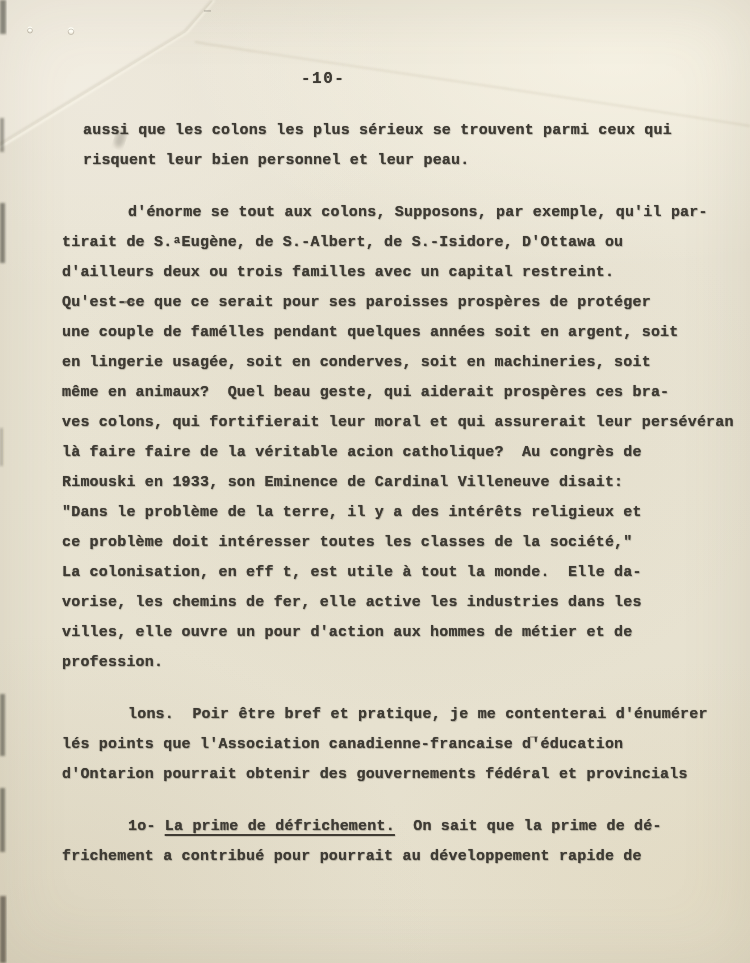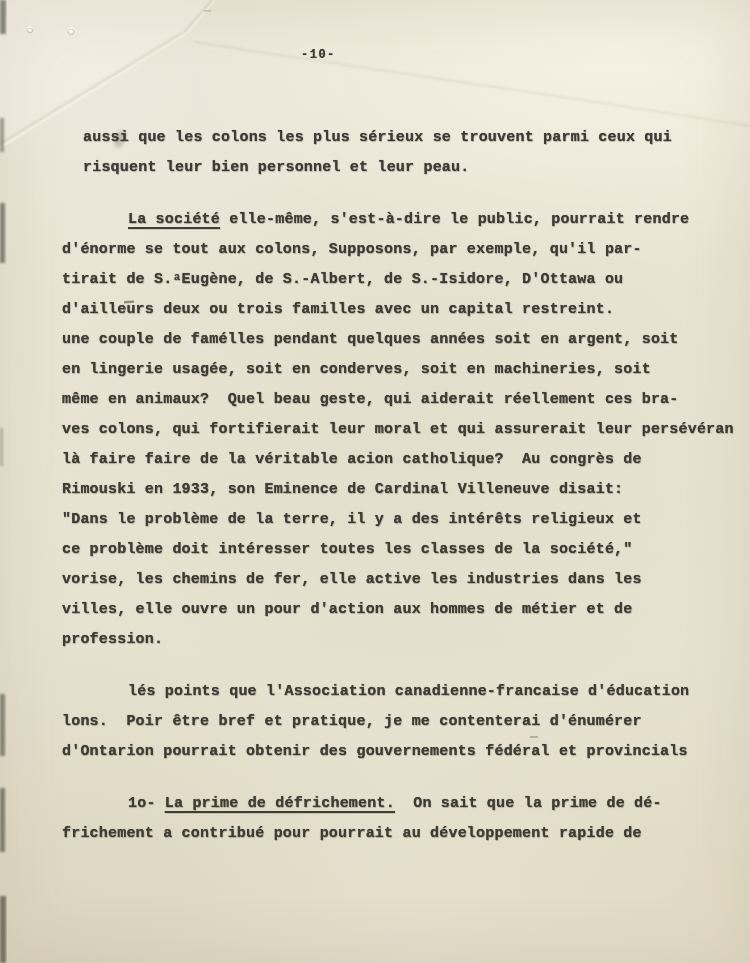--- a/index.html
+++ b/index.html
@@ -14,27 +14,27 @@
       radial-gradient(ellipse 420px 260px at 12% 10%, rgba(238,233,221,0.8), rgba(238,233,221,0) 75%),
       radial-gradient(ellipse 500px 380px at 55% 45%, rgba(206,196,170,0.18), rgba(206,196,170,0) 75%),
       radial-gradient(ellipse 520px 420px at 8% 97%, rgba(188,176,146,0.22), rgba(188,176,146,0) 72%),
       radial-gradient(ellipse 460px 300px at 95% 92%, rgba(212,198,160,0.20), rgba(212,198,160,0) 75%),
       linear-gradient(180deg, #eae5d6 0%, #e8e3d2 50%, #e5dfcc 100%);
     box-shadow: inset 0 0 70px rgba(118,103,76,0.14);
     font-family:"Liberation Mono","DejaVu Sans Mono",monospace;
   }
   .artifacts { position:absolute; left:0; top:0; width:750px; height:963px; pointer-events:none; }
   .page-number {
-    position:absolute; left:301px; top:48px;
-    font-size:12px; font-weight:700; letter-spacing:1.5px;
+    position:absolute; left:301px; top:70px;
+    font-size:16px; font-weight:700; letter-spacing:1.5px;
     color:var(--ink, #3e3b34);
     text-shadow:0 0 0.8px rgba(62,58,50,0.85);
   }
   .body-text {
-    position:absolute; left:62px; top:123px; width:680px;
+    position:absolute; left:62px; top:116px; width:680px;
     font-size:15px; font-weight:700; line-height:30px;
     color:var(--ink, #3e3b34);
     letter-spacing:0.2px;
     text-shadow:0 0 0.8px rgba(62,58,50,0.8), 0.6px 0.6px 0.8px rgba(62,58,50,0.28);
   }
   .paragraph { margin:0 0 22px 0; }
   .paragraph:last-child { margin-bottom:0;margin-top:20px; }
   .para-0 { margin-left:21px; }  
   .line { white-space:pre; height:30px; }
   .indent-first .line:first-child { padding-left:66px; }
@@ -95,39 +95,40 @@
   </svg>
 
   <div class="page-number">-10-</div>
 
   <div class="body-text" id="doc-body">
       <div class="paragraph para-0">
         <div class="line"><span class="seg">aussi que les colons les plus sérieux se trouvent parmi ceux qui</span></div>
         <div class="line"><span class="seg">risquent leur bien personnel et leur peau.</span></div>
       </div>
       <div class="paragraph para-1 indent-first">
-        <div class="line"><span class="seg u">La société</span><span class="seg"> elle-même, s'est-à-dire le public, pourrait rendre</span></div>
         <div class="line"><span class="seg">d'énorme se tout aux colons, Supposons, par exemple, qu'il par-</span></div>
         <div class="line"><span class="seg">tirait de S.ᵃEugène, de S.-Albert, de S.-Isidore, D'Ottawa ou</span></div>
         <div class="line"><span class="seg">d'ailleurs deux ou trois familles avec un capital restreint.</span></div>
+        <div class="line"><span class="seg">Qu'est-ce que ce serait pour ses paroisses prospères de protéger</span></div>
         <div class="line"><span class="seg">une couple de famélles pendant quelques années soit en argent, soit</span></div>
         <div class="line"><span class="seg">en lingerie usagée, soit en conderves, soit en machineries, soit</span></div>
-        <div class="line"><span class="seg">même en animaux?  Quel beau geste, qui aiderait réellement ces bra-</span></div>
+        <div class="line"><span class="seg">même en animaux?  Quel beau geste, qui aiderait prospères ces bra-</span></div>
         <div class="line"><span class="seg">ves colons, qui fortifierait leur moral et qui assurerait leur persévéran</span></div>
         <div class="line"><span class="seg">là faire faire de la véritable acion catholique?  Au congrès de</span></div>
         <div class="line"><span class="seg">Rimouski en 1933, son Eminence de Cardinal Villeneuve disait:</span></div>
         <div class="line"><span class="seg">"Dans le problème de la terre, il y a des intérêts religieux et</span></div>
         <div class="line"><span class="seg">ce problème doit intéresser toutes les classes de la société,"</span></div>
+        <div class="line"><span class="seg">La colonisation, en eff t, est utile à tout la monde.  Elle da-</span></div>
         <div class="line"><span class="seg">vorise, les chemins de fer, elle active les industries dans les</span></div>
         <div class="line"><span class="seg">villes, elle ouvre un pour d'action aux hommes de métier et de</span></div>
         <div class="line"><span class="seg">profession.</span></div>
       </div>
       <div class="paragraph para-2 indent-first">
+        <div class="line"><span class="seg">lons.  Poir être bref et pratique, je me contenterai d'énumérer</span></div>
         <div class="line"><span class="seg">lés points que l'Association canadienne-francaise d'éducation</span></div>
-        <div class="line"><span class="seg">lons.  Poir être bref et pratique, je me contenterai d'énumérer</span></div>
         <div class="line"><span class="seg">d'Ontarion pourrait obtenir des gouvernements fédéral et provincials</span></div>
       </div>
       <div class="paragraph para-3 indent-first">
         <div class="line"><span class="seg">1o- </span><span class="seg u">La prime de défrichement.</span><span class="seg">  On sait que la prime de dé-</span></div>
         <div class="line"><span class="seg">frichement a contribué pour pourrait au développement rapide de</span></div>
       </div>
     </div>
 </div>
 
 </body></html>

